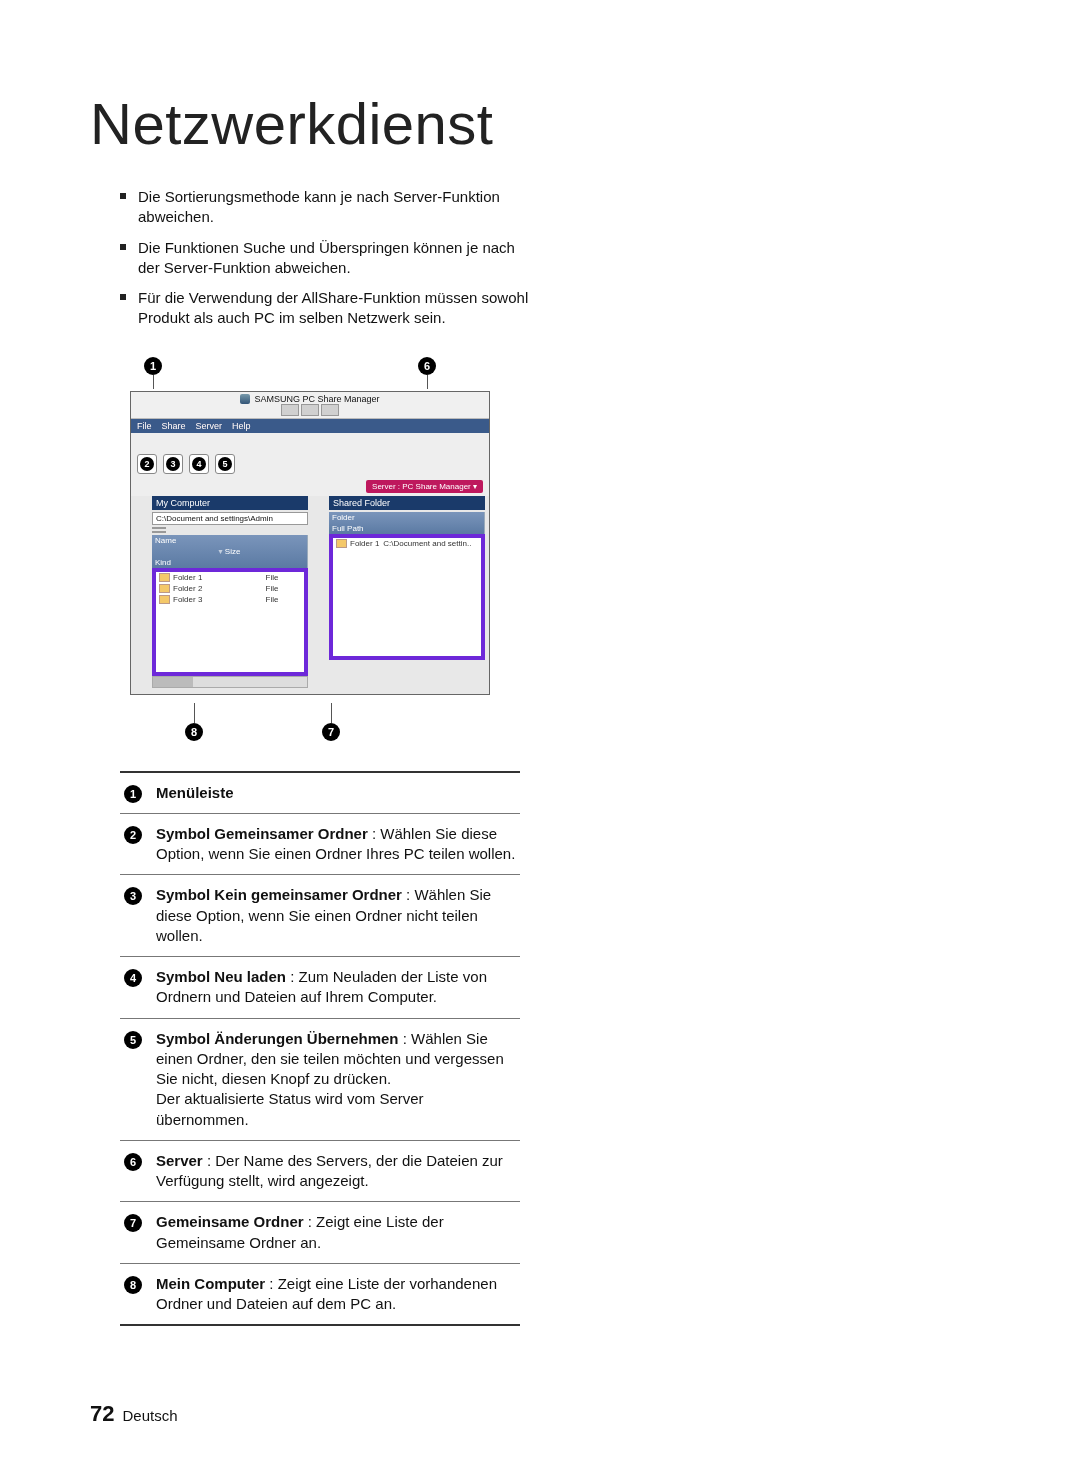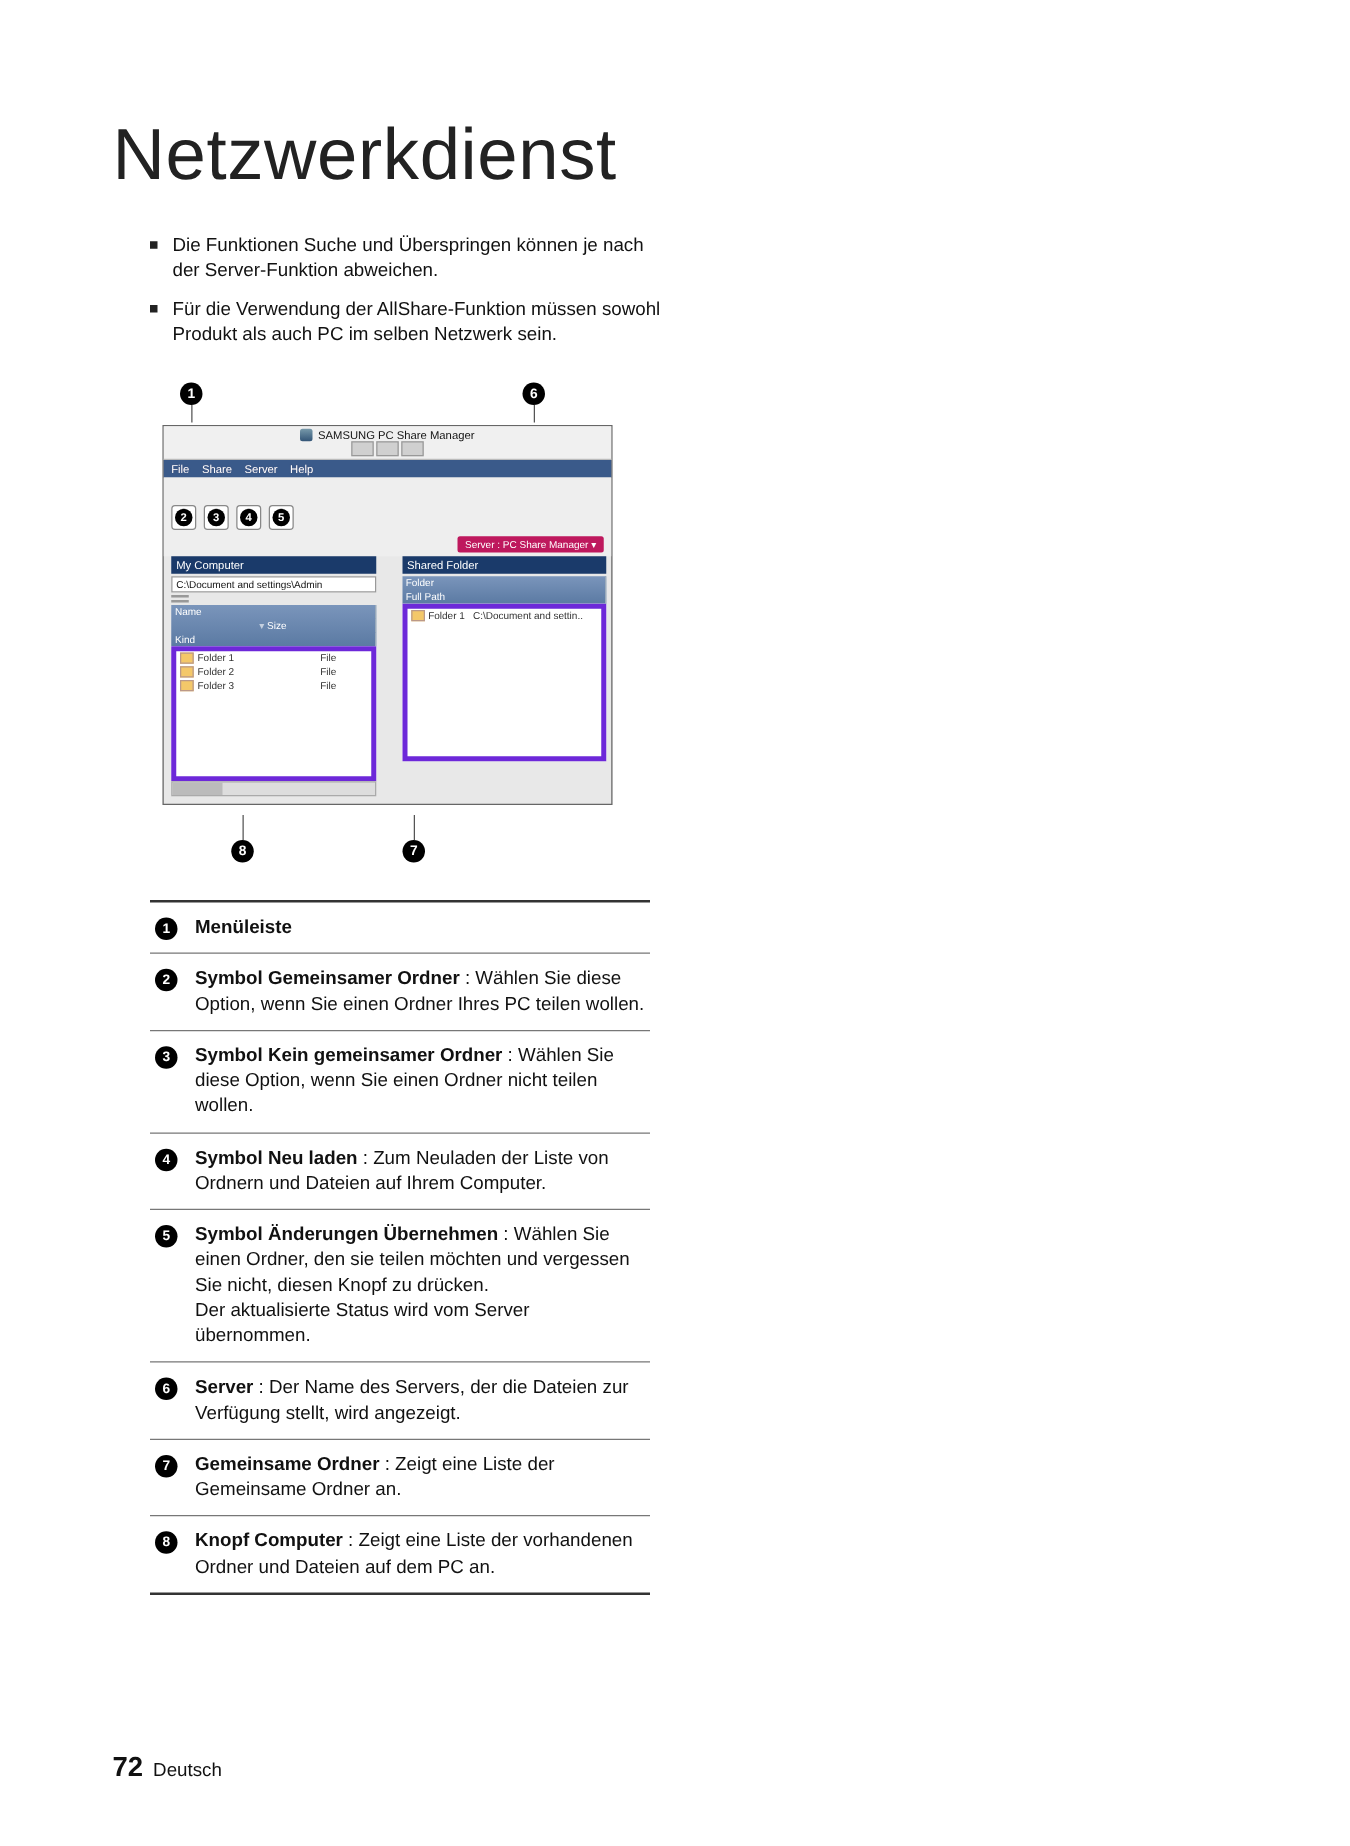--- a/index.html
+++ b/index.html
@@ -144,21 +144,21 @@
     color: #fff;
     font-size: 8px;
     padding: 2px 6px;
     border-radius: 2px;
     white-space: nowrap;
     margin-top: 44px;
   }
   .app-body {
     display: flex;
     gap: 21px;
-    padding: 0 4px 6px 6px;
+    padding: 0 4px 6px 21px;
   }
   .pane {
     flex: 1;
     min-width: 0;
   }
   .pane-hdr {
     background: #1a3a6a;
     color: #fff;
     font-size: 9px;
     padding: 2px 4px;
@@ -231,20 +231,21 @@
   .footer .pn { font-size: 22px; font-weight: bold; }
 </style>
 </head>
 <body>
 
 <div class="page">
   <h1 class="title">Netzwerkdienst</h1>
 
   <div class="content-col">
     <ul class="bullets">
+      <li>Die Sortierungsmethode kann je nach Server-Funktion abweichen.</li>
       <li>Die Funktionen Suche und Überspringen können je nach der Server-Funktion abweichen.</li>
       <li>Für die Verwendung der AllShare-Funktion müssen sowohl Produkt als auch PC im selben Netzwerk sein.</li>
     </ul>
 
 
     <div class="fig">
       <div class="fig-callouts-top">
         <div class="tick-down">
             <div class="callout">1</div>
             <div class="vline"></div>
@@ -403,21 +404,21 @@
       <div class="legend-row">
         <div class="num">
             <div class="callout">7</div>
           </div>
         <div class="desc"><b>Gemeinsame Ordner</b><span> : Zeigt eine Liste der Gemeinsame Ordner an.</span></div>
       </div>
       <div class="legend-row" style="border-bottom:2px solid #333;">
         <div class="num">
             <div class="callout">8</div>
           </div>
-        <div class="desc"><b>Knopf Computer</b><span> : Zeigt eine Liste der vorhandenen Ordner und Dateien auf dem PC an.</span></div>
+        <div class="desc"><b>Mein Computer</b><span> : Zeigt eine Liste der vorhandenen Ordner und Dateien auf dem PC an.</span></div>
       </div>
     </div>
   </div>
 
   <div class="footer">
     <span class="pn">72</span>
     <span>Deutsch</span>
   </div>
 </div>
 

